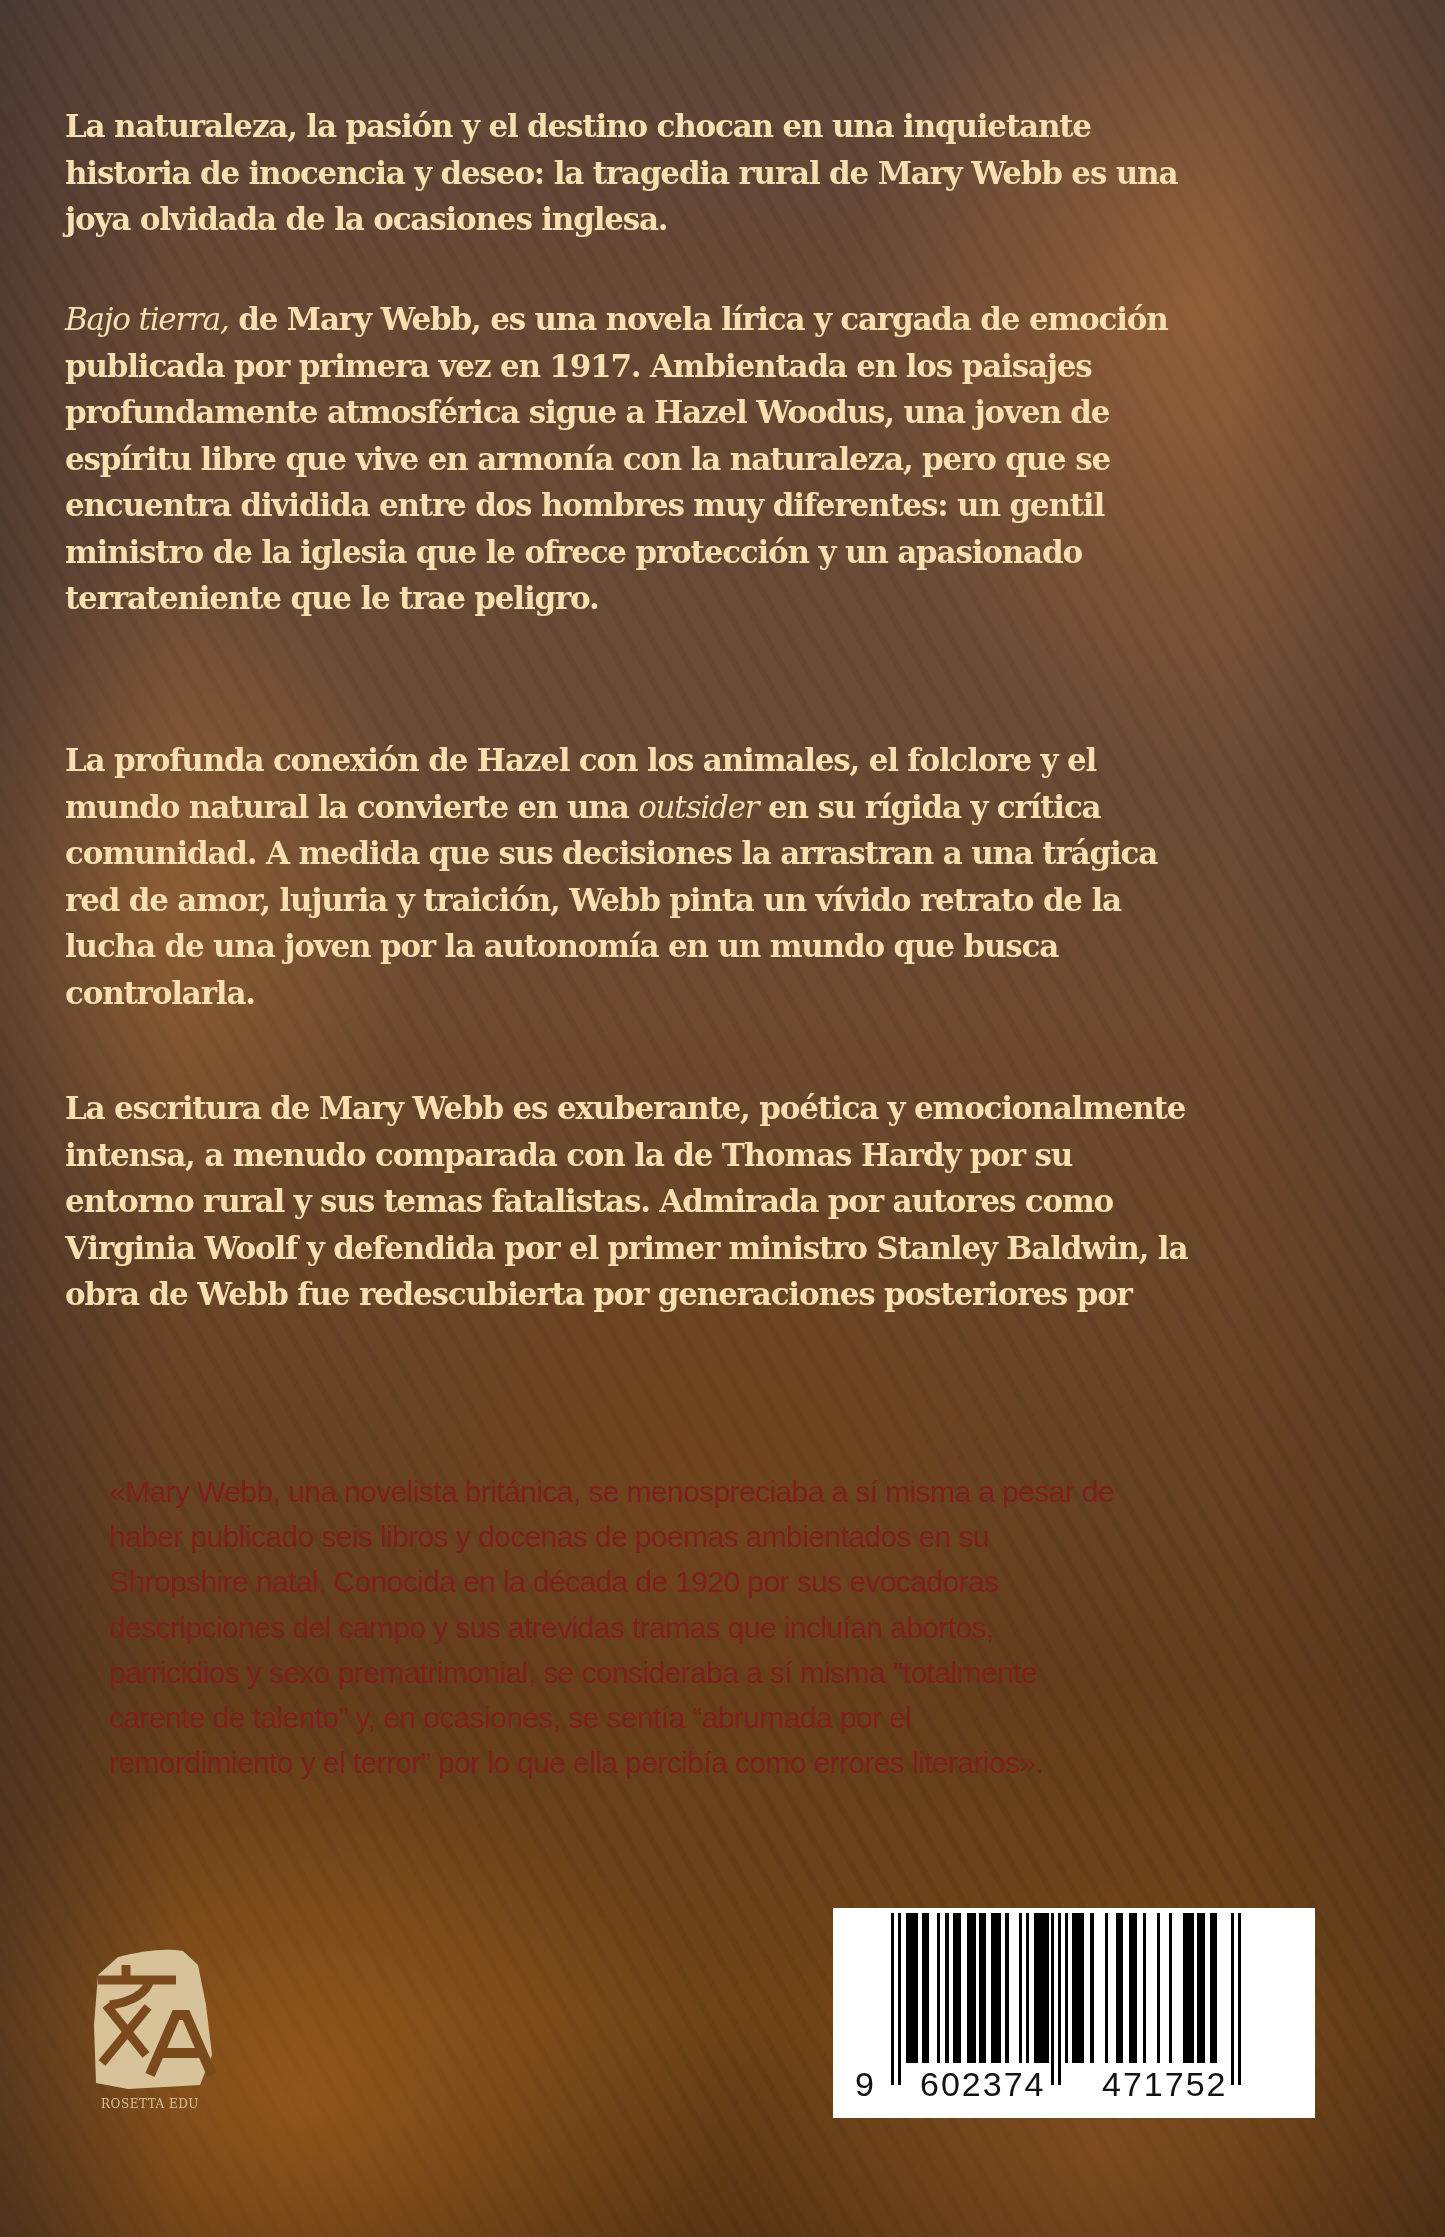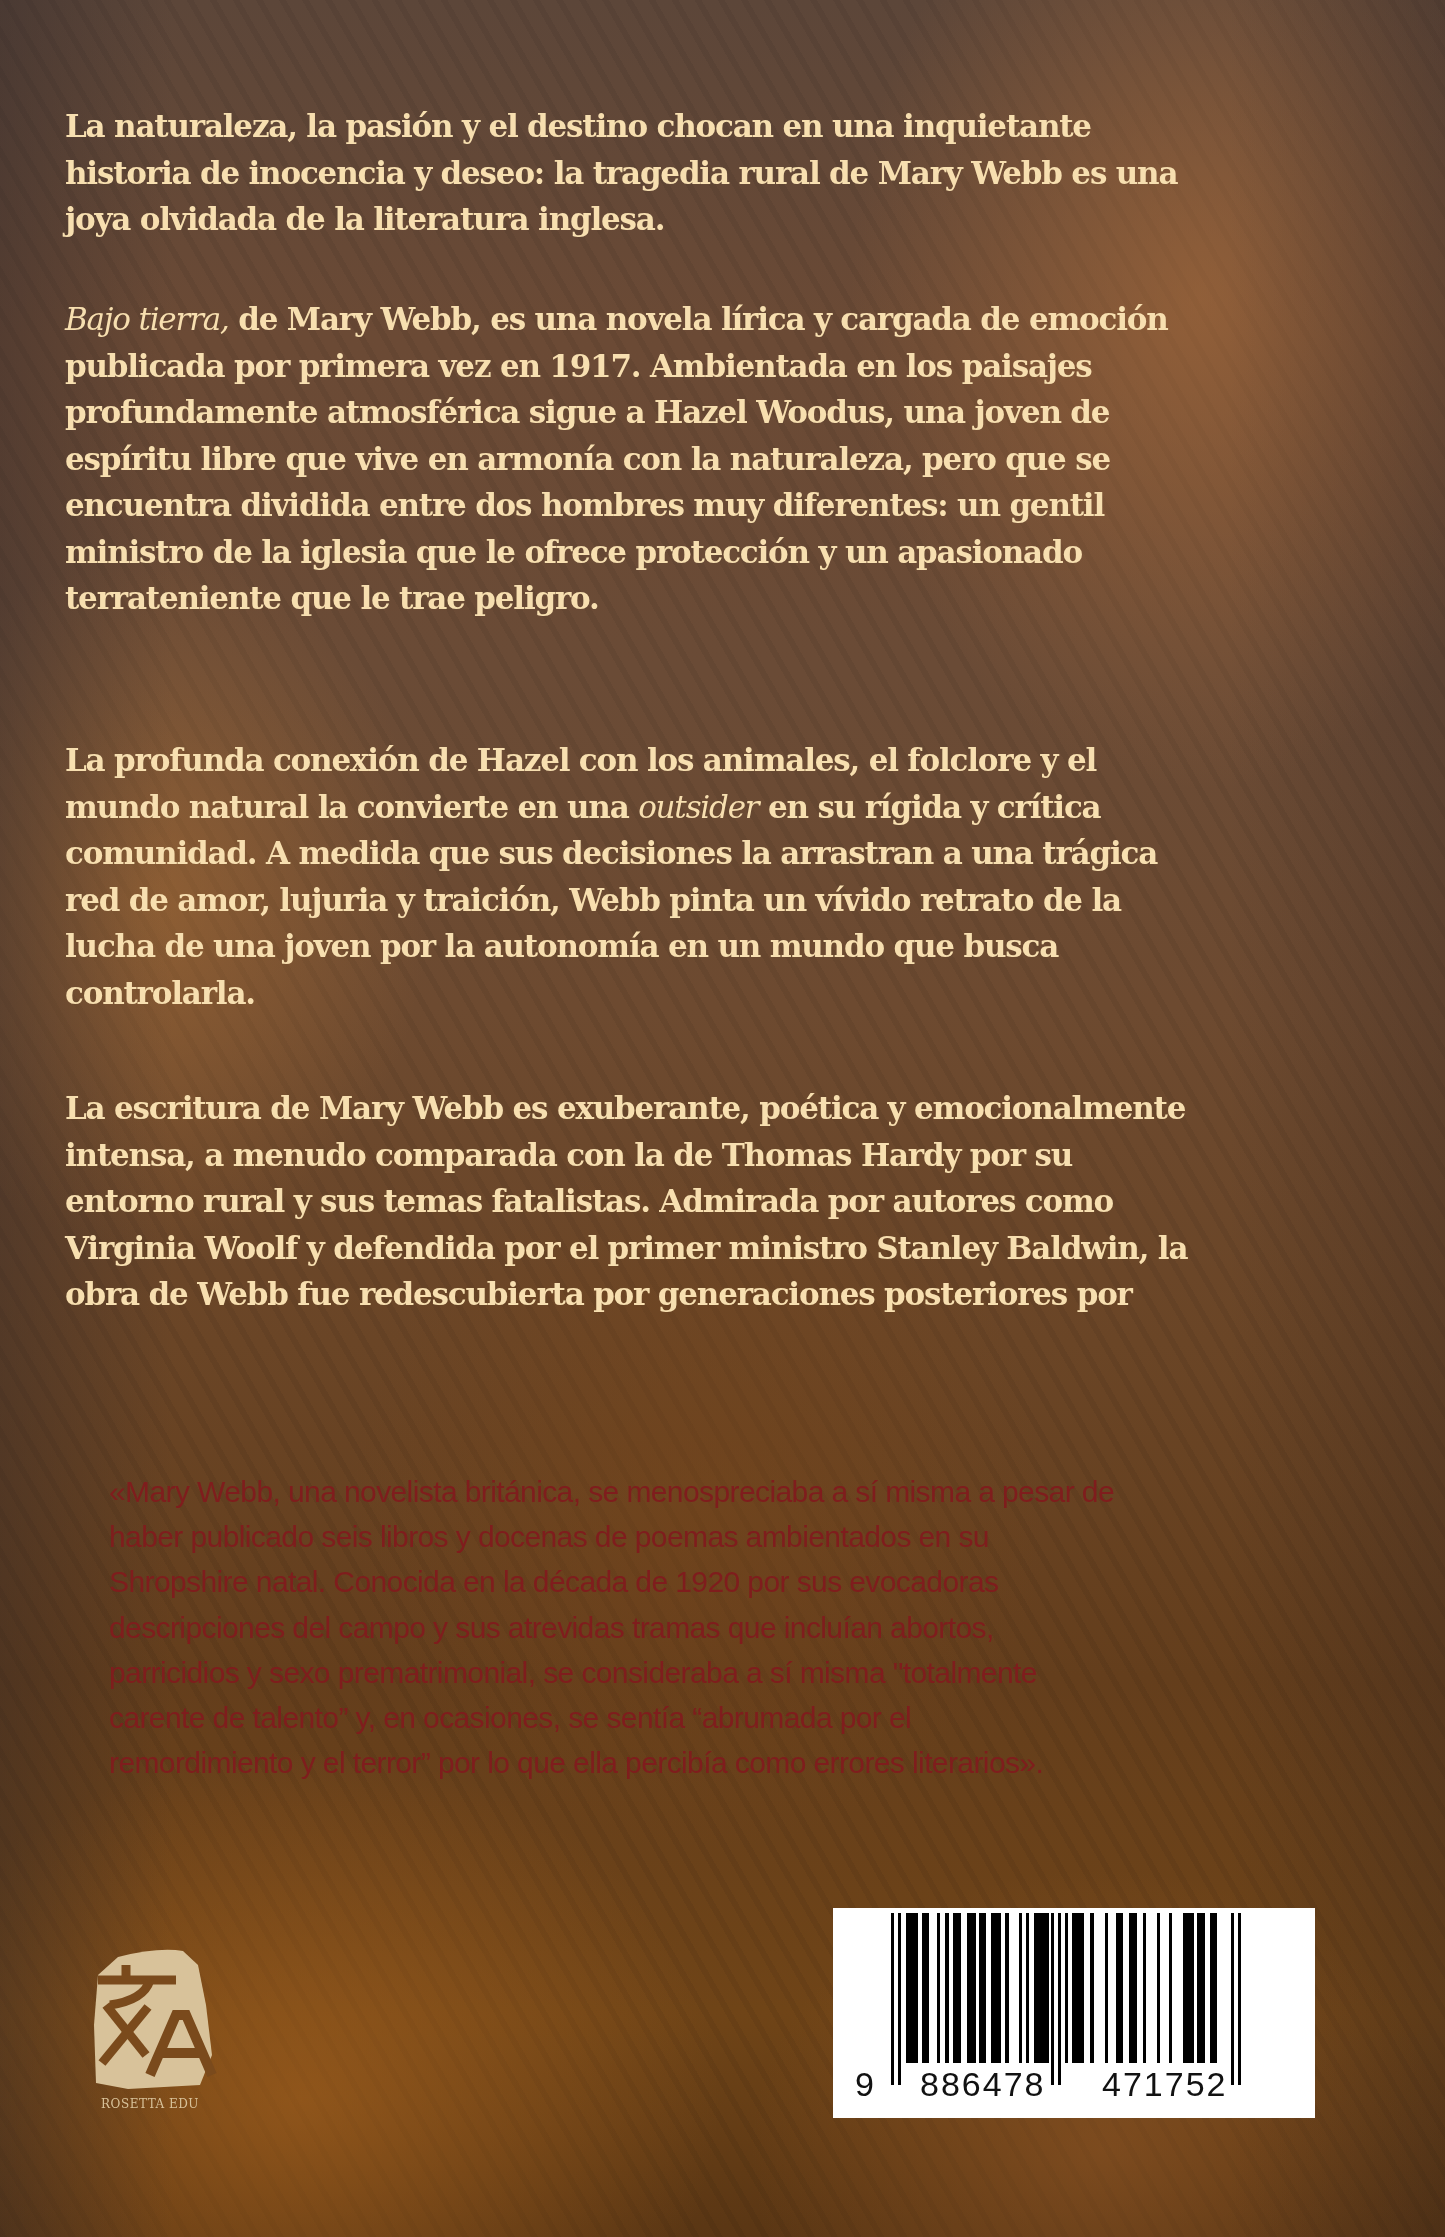--- a/index.html
+++ b/index.html
@@ -79,21 +79,21 @@
 </head>
 <body>
 
 <div class="shade"></div>
 
 <div class="content">
 
   <p class="para" id="p1">
     <span class="line">La naturaleza, la pasión y el destino chocan en una inquietante</span>
     <span class="line">historia de inocencia y deseo: la tragedia rural de Mary Webb es una</span>
-    <span class="line">joya olvidada de la literatura inglesa.</span>
+    <span class="line">joya olvidada de la ocasiones inglesa.</span>
   </p>
 
   <p class="para" id="p2">
     <span class="line"><em>Bajo tierra,</em><span> de Mary Webb, es una novela lírica y cargada de emoción</span></span>
     <span class="line">publicada por primera vez en 1917. Ambientada en los paisajes</span>
     <span class="line">profundamente atmosférica sigue a Hazel Woodus, una joven de</span>
     <span class="line">espíritu libre que vive en armonía con la naturaleza, pero que se</span>
     <span class="line">encuentra dividida entre dos hombres muy diferentes: un gentil</span>
     <span class="line">ministro de la iglesia que le ofrece protección y un apasionado</span>
     <span class="line">terrateniente que le trae peligro.</span>
@@ -175,16 +175,16 @@
         <rect x="336" y="5" width="3" height="150"></rect>
         <rect x="350" y="5" width="11" height="150"></rect>
         <rect x="364" y="5" width="8" height="150"></rect>
         <rect x="377" y="5" width="7" height="150"></rect>
         <rect x="398" y="5" width="3" height="172"></rect>
         <rect x="405" y="5" width="3" height="172"></rect>
       </g>
     </svg>
   </div>
   <div class="barcode-number" id="bc-d1">9</div>
-  <div class="barcode-number" id="bc-d2">886478</div>
+  <div class="barcode-number" id="bc-d2">602374</div>
   <div class="barcode-number" id="bc-d3">471752</div>
 
 </div>
 
 </body></html>

